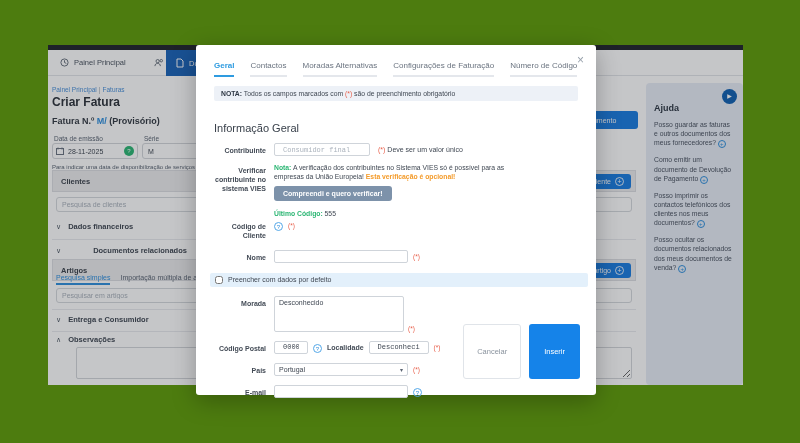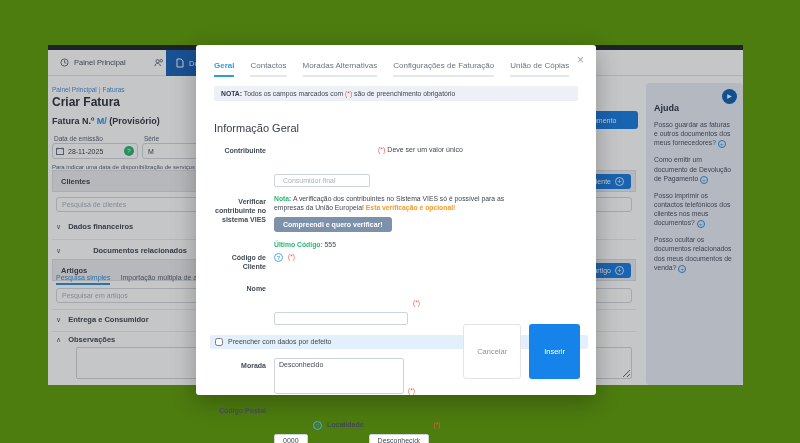--- a/index.html
+++ b/index.html
@@ -53,21 +53,21 @@
   .m-close { position:absolute; top:8px; right:12px; font-size:12px; color:#98a1ac; }
   .m-tabs { display:flex; gap:16px; margin:16px 18px 0; }
   .m-tab { font-size:8px; color:#6b7480; padding-bottom:5px; border-bottom:2px solid #e4e7ec; }
   .m-tab.active { color:#2e9be0; font-weight:bold; border-bottom-color:#2e9be0; }
   .m-note { margin:9px 18px 0; background:#edf1f7; border-radius:2px; padding:4px 7px; font-size:6.8px; color:#3f4752; }
   .m-note b { color:#2e3744; }
   .req { color:#e8604c; }
   .m-title { margin:21px 18px 0; font-size:11px; color:#39414b; }
   .frow { display:flex; gap:8px; margin:9px 18px 0 14px; align-items:flex-start; }
   .flabel { width:56px; min-width:56px; text-align:right; font-size:7px; font-weight:bold; color:#434b56; padding-top:3px; line-height:1.3; }
-  .inp { border:1px solid #cfd4da; border-radius:2px; height:13px; font-size:7px; padding:0 8px; color:#3f4752; font-family:Liberation Sans, sans-serif;margin-top:31px; }
+  .inp { border:1px solid #cfd4da; border-radius:2px; height:13px; font-size:7px; padding:0 8px; color:#3f4752; font-family:Liberation Mono, monospace; }
   .inp::placeholder { color:#aab2bc; }
   .hint { font-size:7px; color:#3f4752; padding-top:3px; }
   .vies-note { font-size:6.8px; color:#3f4752; width:240px; line-height:1.35; }
   .green { color:#2bb673; font-weight:bold; }
   .orange { color:#f49b2a; font-weight:bold; }
   .slate-btn { margin-top:5px; background:#7d92aa; color:#fff; border:none; font-size:7px; font-weight:bold; padding:4px 9px; border-radius:3px; font-family:inherit; }
   .lastcode { font-size:6.8px; margin-bottom:3px; color:#3f4752; }
   .qicon { width:9px; height:9px; min-width:9px; border:1px solid #53a7e8; color:#2f8fdd; border-radius:50%; font-size:6px; line-height:8px; text-align:center; margin-top:2px; }
   .inline { display:flex; gap:5px; align-items:center; }
   .chkbar { margin:10px 8px 0 14px; background:#e3f0fb; border-radius:2px; padding:3px 5px; display:flex; gap:5px; align-items:center; font-size:7px; color:#3f4752; }
@@ -213,21 +213,21 @@
   <div class="backdrop"></div>
 
   <div class="modal">
     <div class="m-close">×</div>
 
     <div class="m-tabs">
       <span class="m-tab active">Geral</span>
       <span class="m-tab">Contactos</span>
       <span class="m-tab">Moradas Alternativas</span>
       <span class="m-tab">Configurações de Faturação</span>
-      <span class="m-tab">União de Cópias</span>
+      <span class="m-tab">Número de Código</span>
     </div>
 
     <div class="m-note">
       <b>NOTA:</b><span> Todos os campos marcados com </span><span class="req">(*)</span><span> são de preenchimento obrigatório</span>
     </div>
 
     <div class="m-title">Informação Geral</div>
 
     <div class="frow">
       <div class="flabel">Contribuinte</div>

